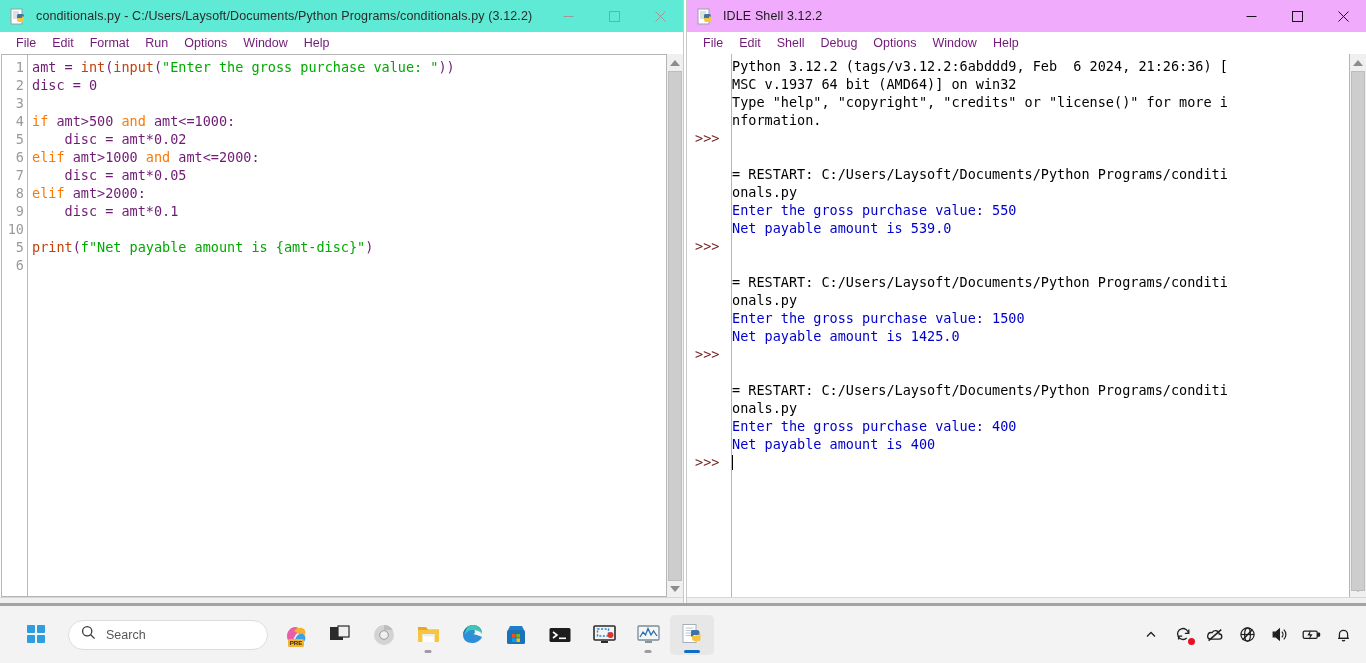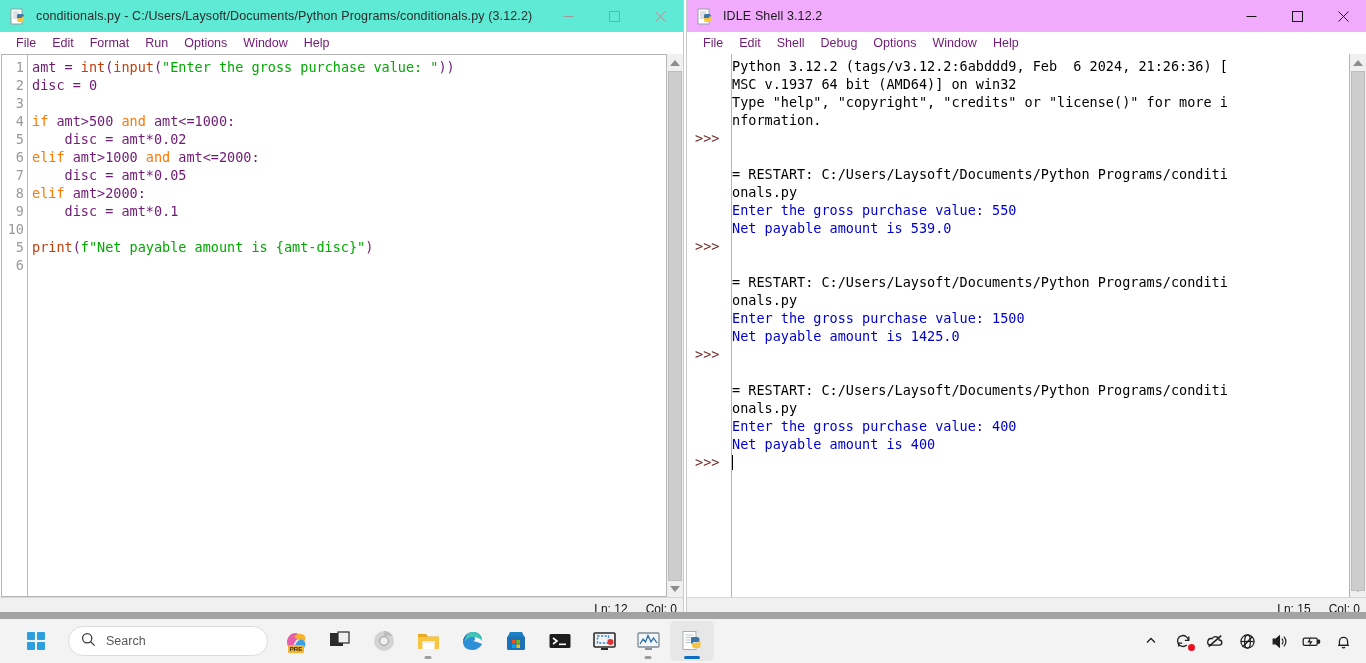--- a/index.html
+++ b/index.html
@@ -243,23 +243,23 @@
     height: 15px;
     background: #000;
     vertical-align: -3px;
   }
 
   
   #taskbar {
     position: absolute;
     left: 0; bottom: 0;
     width: 1366px;
-    height: 51px;
+    height: 60px;
     background: #f3f3f3;
-    border-top: 7px solid #a3a3a3;
+    border-top: 3px solid #a3a3a3;
     display: flex;
     align-items: center;
   }
   #taskbar-center {
     position: absolute;
     left: 14px;
     display: flex;
     align-items: center;
     gap: 0px;
   }

